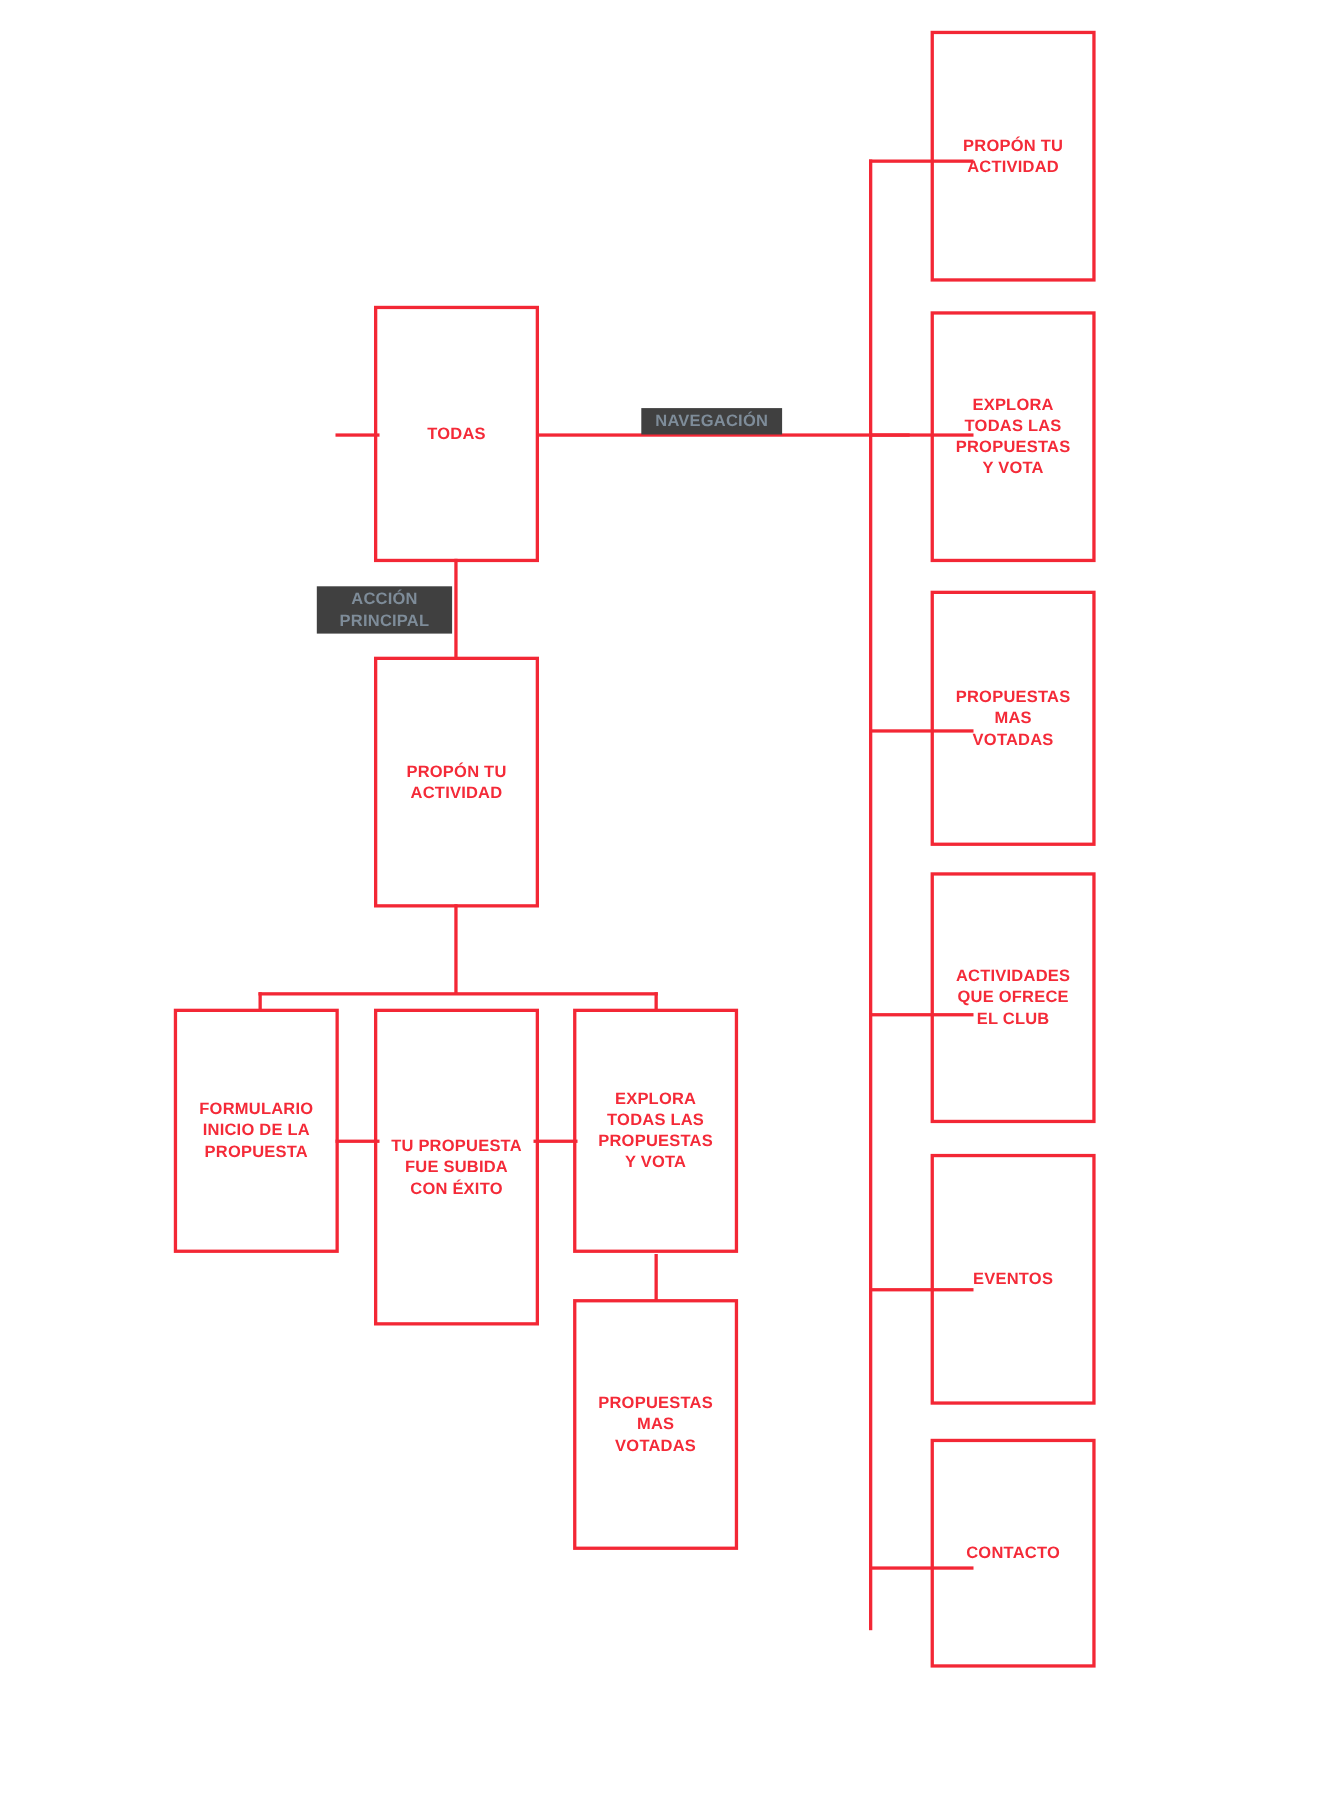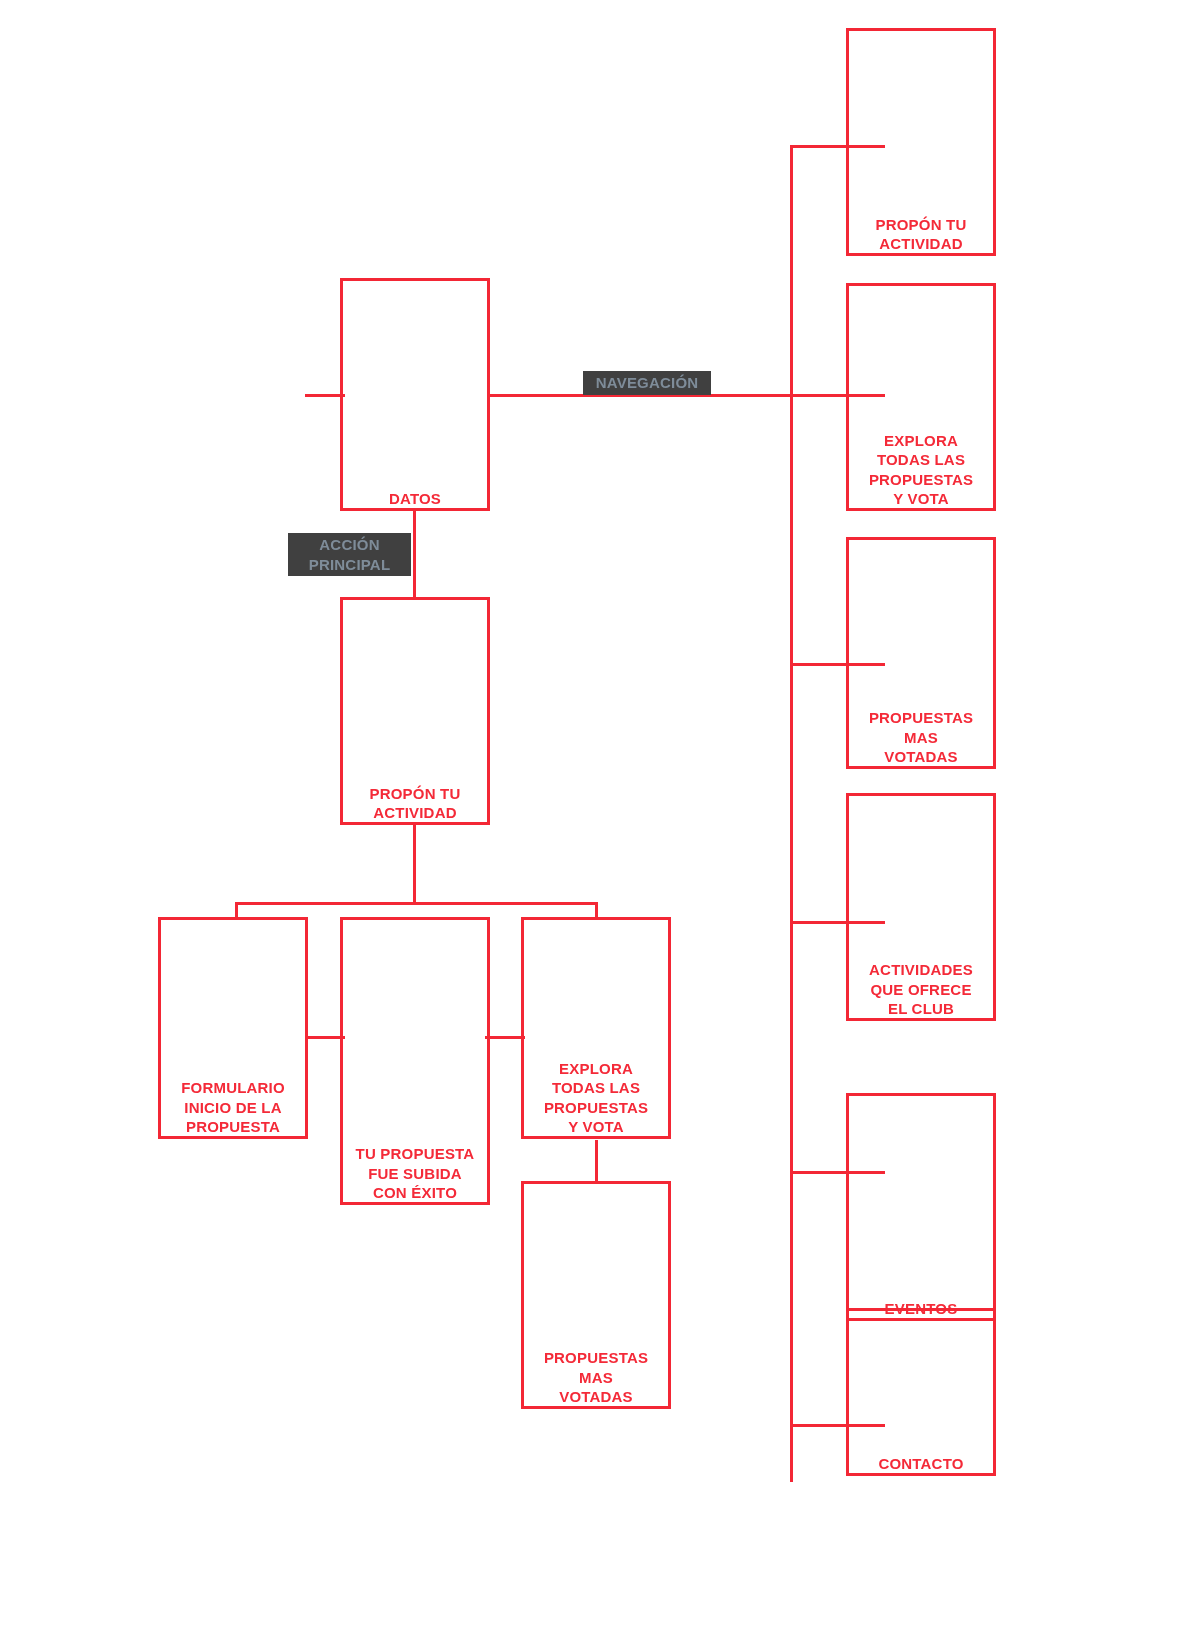--- a/index.html
+++ b/index.html
@@ -16,21 +16,21 @@
     height: 1631px;
     background: #ffffff;
     overflow: hidden;
   }
   .node {
     position: absolute;
     box-sizing: border-box;
     border: 3px solid #f32735;
     background: transparent;
     display: flex;
-    align-items: flex-end;
+    align-items: center;
     justify-content: center;
     text-align: center;
     z-index: 3;
   }
   .node-label {
     color: #f42a38;
     font-weight: bold;
     font-size: 15px;
     line-height: 1.28;
     letter-spacing: 0.2px;
@@ -91,21 +91,21 @@
 
   <div class="edge edge-v" style="left:595px; top:1140px; height:42px;"></div>
 
   <div class="edge-label center-align" style="left:583px; top:371px; width:120px;">NAVEGACIÓN</div>
 
   <div class="edge-label right-align" style="left:288px; top:533px; width:115px;">ACCIÓN
 PRINCIPAL</div>
 
 
   <div class="node" style="left:340px; top:278px; width:150px; height:233px;">
-    <span class="node-label">DATOS</span>
+    <span class="node-label">TODAS</span>
   </div>
 
   <div class="node" style="left:340px; top:597px; width:150px; height:228px;">
     <span class="node-label">PROPÓN TU
 ACTIVIDAD</span>
   </div>
 
   <div class="node" style="left:158px; top:917px; width:150px; height:222px;">
     <span class="node-label">FORMULARIO
 INICIO DE LA
@@ -148,21 +148,21 @@
 MAS
 VOTADAS</span>
   </div>
 
   <div class="node" style="left:846px; top:793px; width:150px; height:228px;">
     <span class="node-label">ACTIVIDADES
 QUE OFRECE
 EL CLUB</span>
   </div>
 
-  <div class="node" style="left:846px; top:1049px; width:150px; height:228px;margin-top:44px;">
+  <div class="node" style="left:846px; top:1049px; width:150px; height:228px;">
     <span class="node-label">EVENTOS</span>
   </div>
 
-  <div class="node" style="left:846px; top:1308px; width:150px; height:168px;">
+  <div class="node" style="left:846px; top:1308px; width:150px; height:208px;">
     <span class="node-label">CONTACTO</span>
   </div>
 
 </div>
 
 </body></html>

